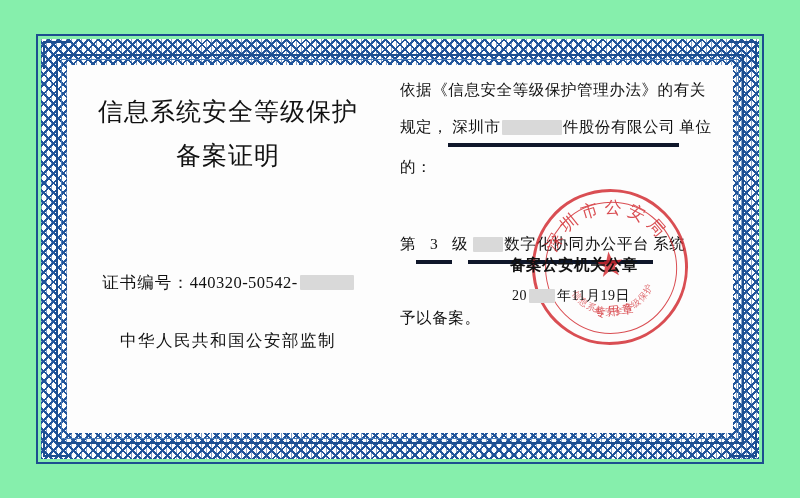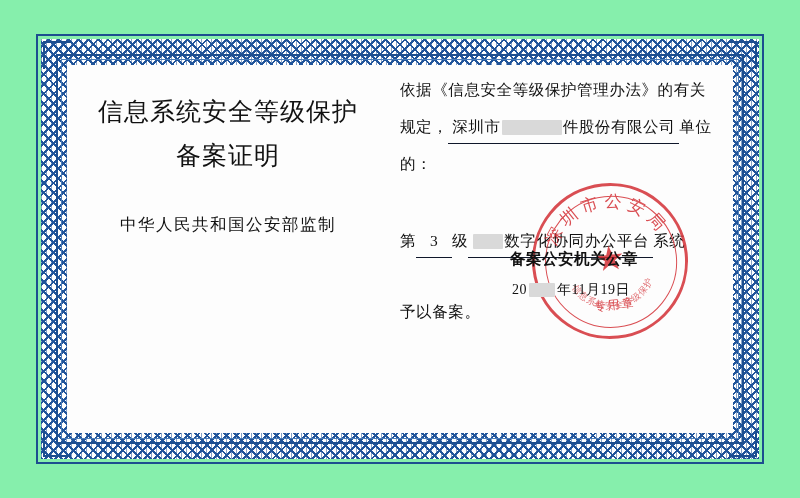--- a/index.html
+++ b/index.html
@@ -159,21 +159,21 @@
     line-height: 2.0;
     letter-spacing: .6px;
   }
   .row {
     display: block;
     white-space: nowrap;
   }
   .row.l2 { margin-top: 6px; }
   .underline {
     display: inline-block;
-    border-bottom: 1px solid #0f172a;
+    border-bottom: 4px solid #0f172a;
     text-align: center;
     padding: 0 4px 1px 4px;
     vertical-align: baseline;
   }
   .underline.company { min-width: 215px; }
   .underline.level { min-width: 28px; }
   .underline.system { min-width: 175px; }
   .row.l3 { margin-top: 4px; }
   .row.sys-row { margin-top: 46px; }
   .row.record-row { margin-top: 38px; }
@@ -278,20 +278,23 @@
   <div class="corner br"></div>
 
   <div class="content">
 
     <div class="left-col">
       <div class="title">
         <span>信息系统安全等级保护</span>
         <span class="line2">备案证明</span>
       </div>
 
+      <div class="cert-no">
+        <span class="label">证书编号：</span><span class="value">440320-50542-</span><span class="redact no"></span>
+      </div>
 
       <div class="issuer">中华人民共和国公安部监制</div>
     </div>
 
     <div class="right-col">
       <div class="para">
 
         <span class="row">
           <span>依据《信息安全等级保护管理办法》的有关</span>
         </span>

